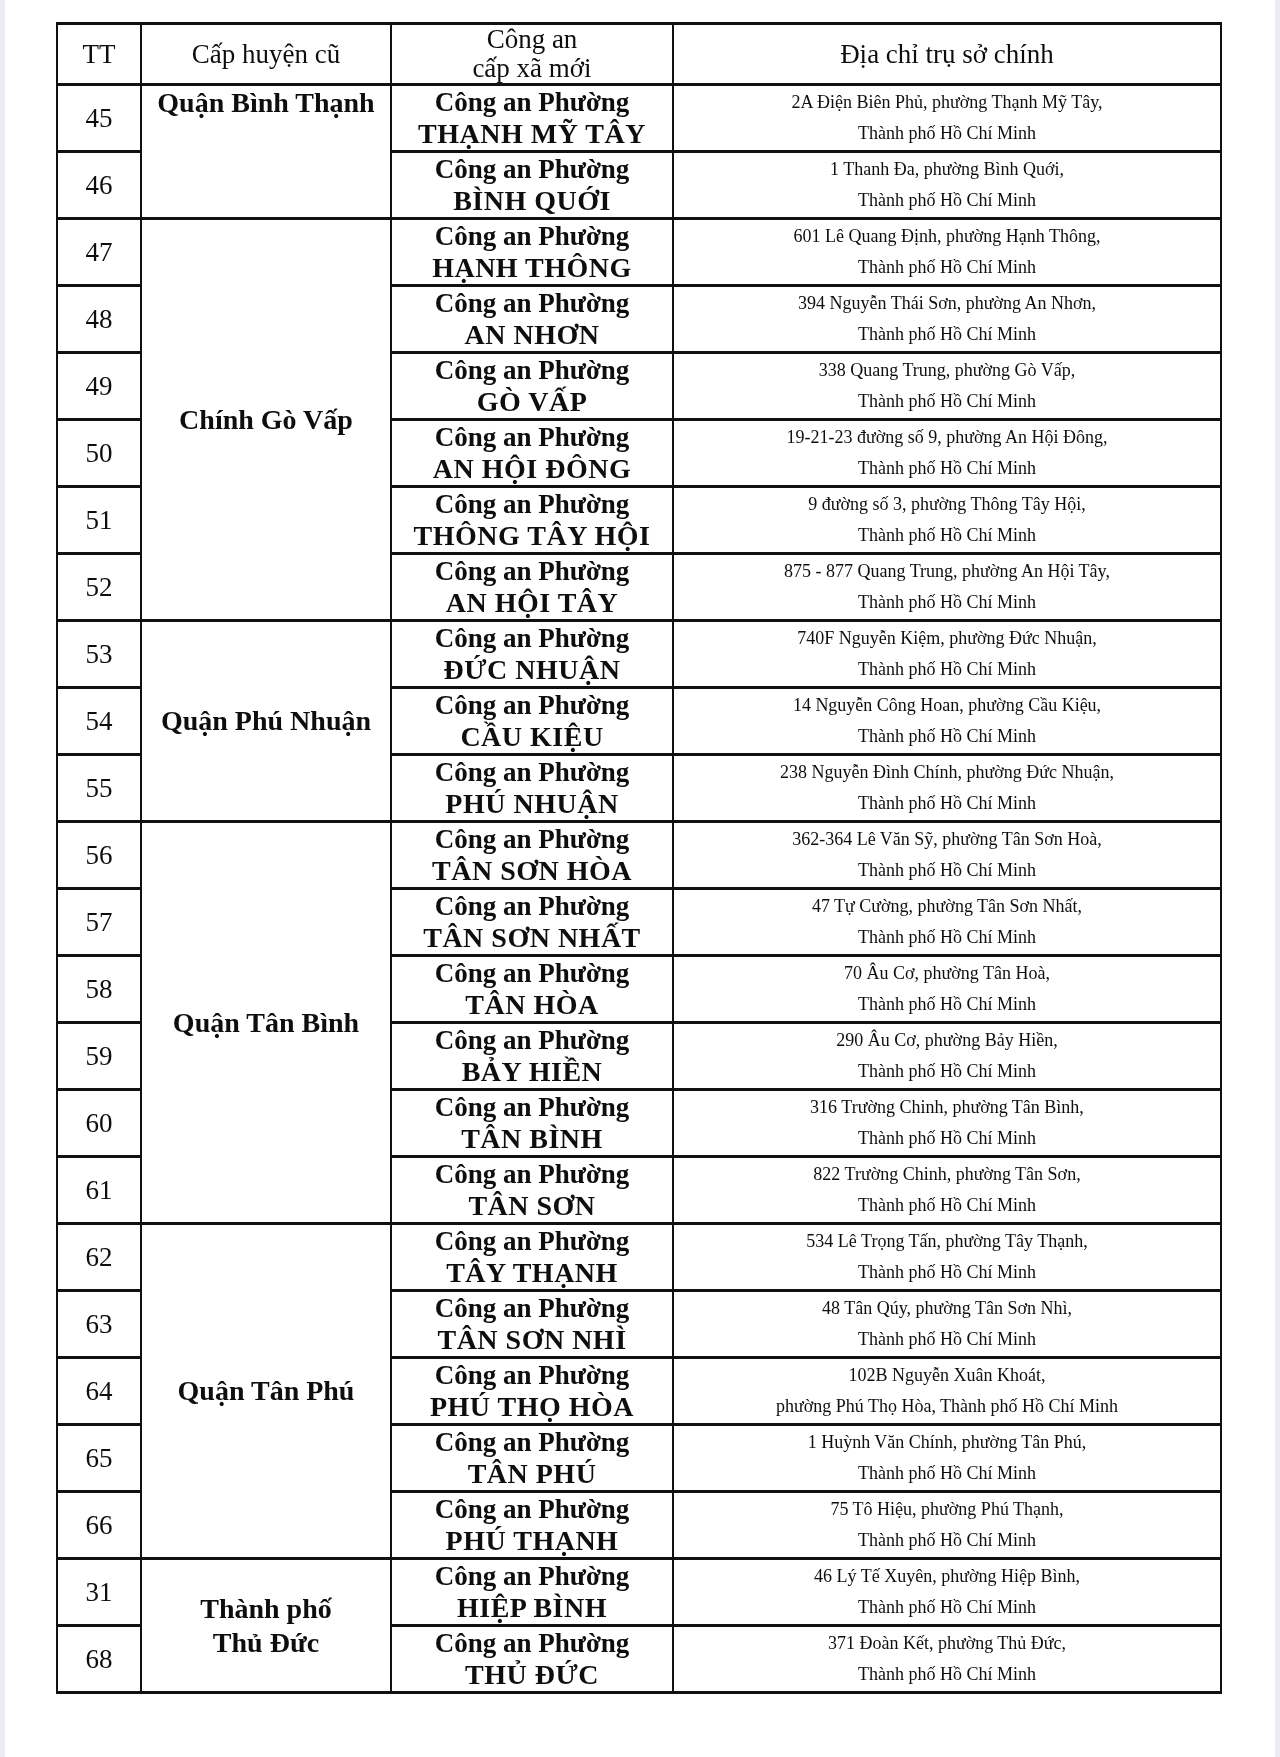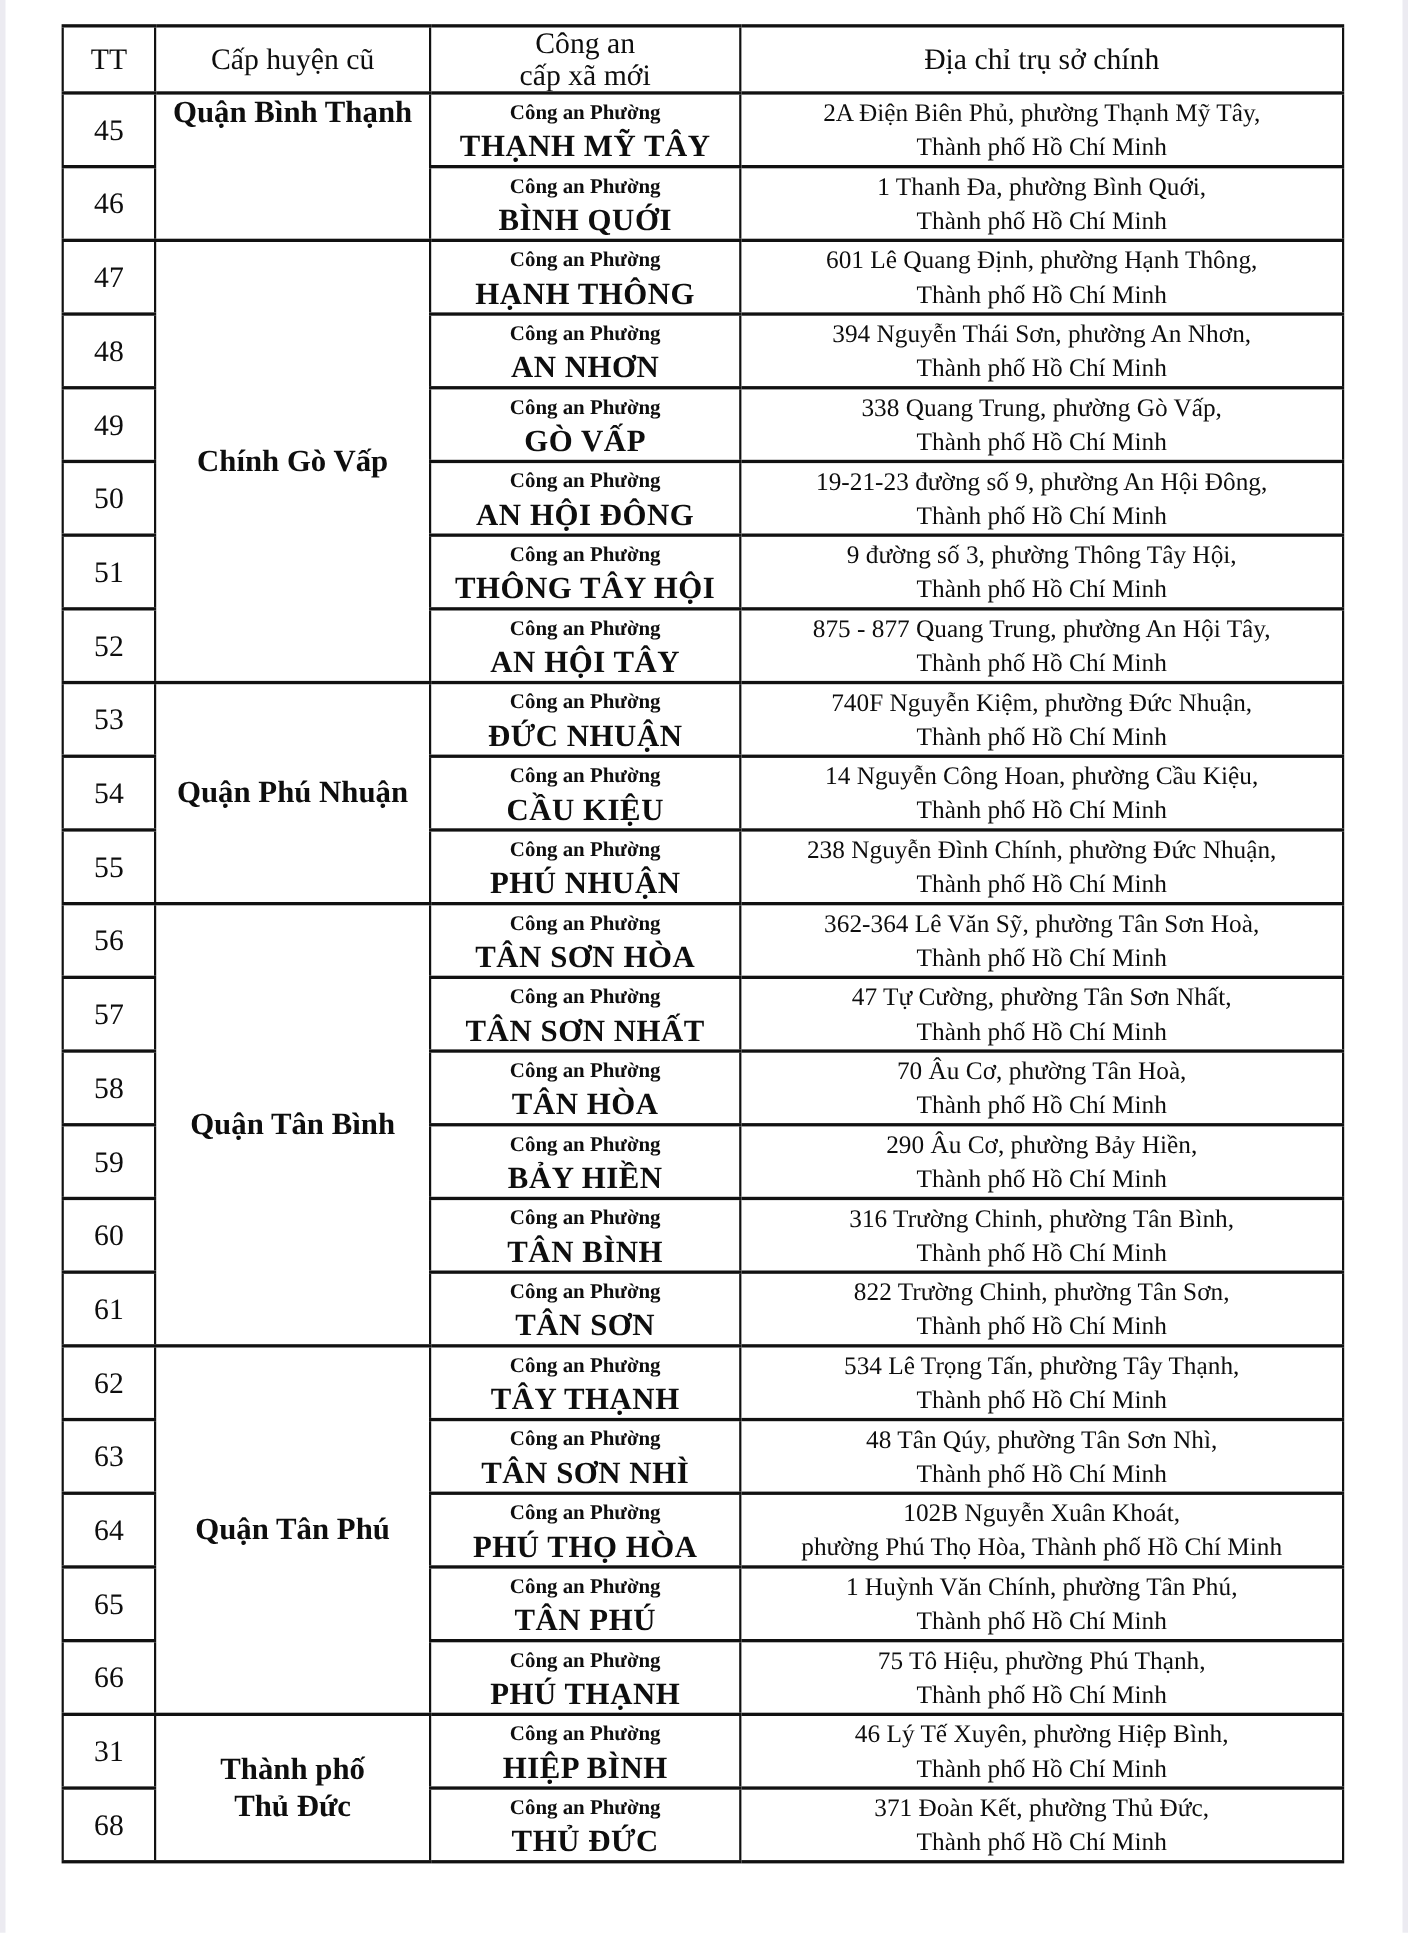--- a/index.html
+++ b/index.html
@@ -67,29 +67,29 @@
   }
   td.district-cell.first-row-align .district-line {
   }
   td.unit-cell div,
   td.address-cell div {
     line-height: 31px;
     white-space: nowrap;
   }
   td.unit-cell .unit-line1 {
     font-weight: bold;
-    font-size: 19px;
+    font-size: 27px;
   }
   td.unit-cell .unit-line2 {
     font-weight: bold;
     font-size: 28px;
     letter-spacing: 0.5px;
   }
   td.address-cell {
-    font-size: 23px;
+    font-size: 18px;
   }
 </style>
 </head>
 <body>
 
 <div class="page-edge left"></div>
 <div class="page-edge right"></div>
 
 <table class="doc-table">
   <colgroup>

